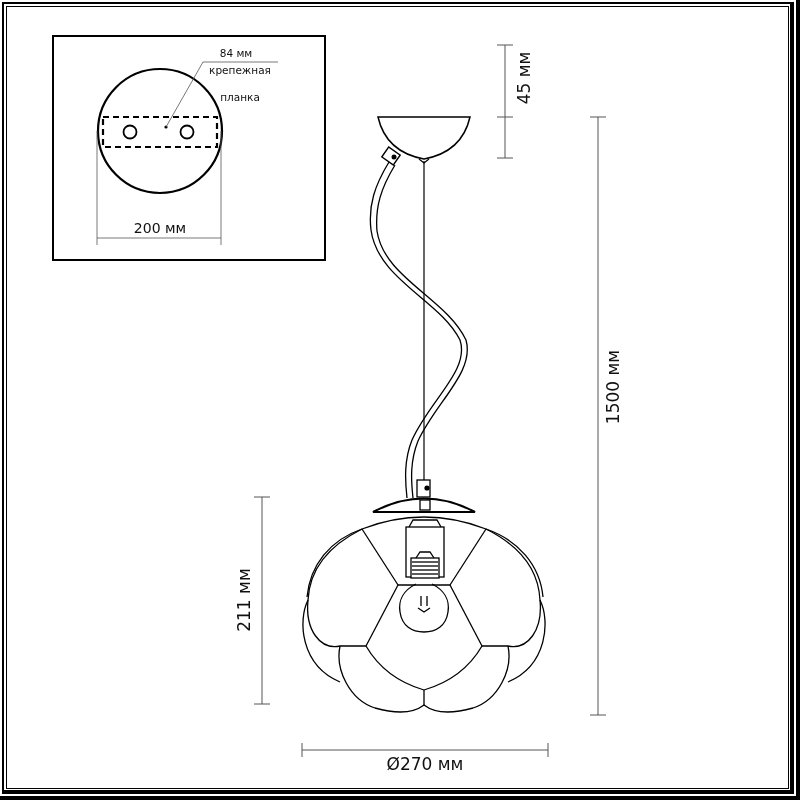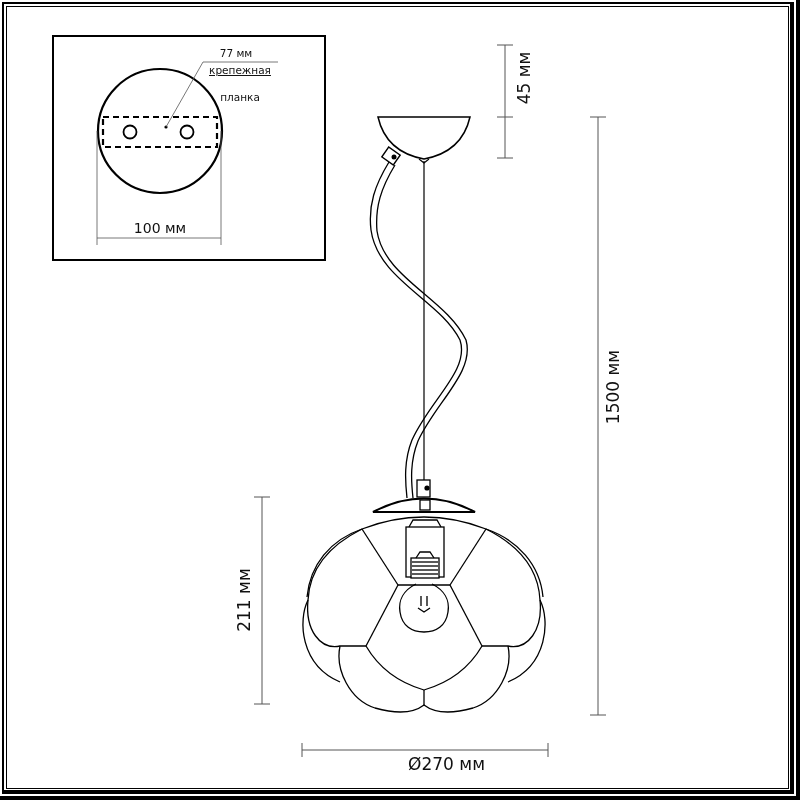--- a/index.html
+++ b/index.html
@@ -110,22 +110,22 @@
     <line x1="262" y1="497" x2="262" y2="704"></line>
     <line x1="254" y1="497" x2="270" y2="497"></line>
     <line x1="254" y1="704" x2="270" y2="704"></line>
 
     <line x1="302" y1="750" x2="548" y2="750"></line>
     <line x1="302" y1="743" x2="302" y2="757"></line>
     <line x1="548" y1="743" x2="548" y2="757"></line>
   </g>
 </svg>
 
-<div class="lbl small" style="left:206px; top:48px; width:60px;">77 мм</div>
-<div class="lbl small" style="left:200px; top:65px; width:80px;text-decoration:underline;">крепежная</div>
+<div class="lbl small" style="left:206px; top:48px; width:60px;">84 мм</div>
+<div class="lbl small" style="left:200px; top:65px; width:80px;">крепежная</div>
 <div class="lbl small" style="left:200px; top:92px; width:80px;">планка</div>
-<div class="lbl" style="left:120px; top:220px; width:80px; text-align:center; font-size:14px;">100 мм</div>
+<div class="lbl" style="left:120px; top:220px; width:80px; text-align:center; font-size:14px;">200 мм</div>
 
 <div class="lbl dim rot" style="left:484px; top:68px; width:80px; height:20px; text-align:center;">45 мм</div>
 <div class="lbl dim rot" style="left:563px; top:377px; width:100px; height:20px; text-align:center;">1500 мм</div>
 <div class="lbl dim rot" style="left:204px; top:590px; width:80px; height:20px; text-align:center;">211 мм</div>
 
-<div class="lbl dim" style="left:365px; top:754px; width:120px; text-align:right;">Ø270 мм</div>
+<div class="lbl dim" style="left:365px; top:754px; width:120px; text-align:center;">Ø270 мм</div>
 
 </body></html>

